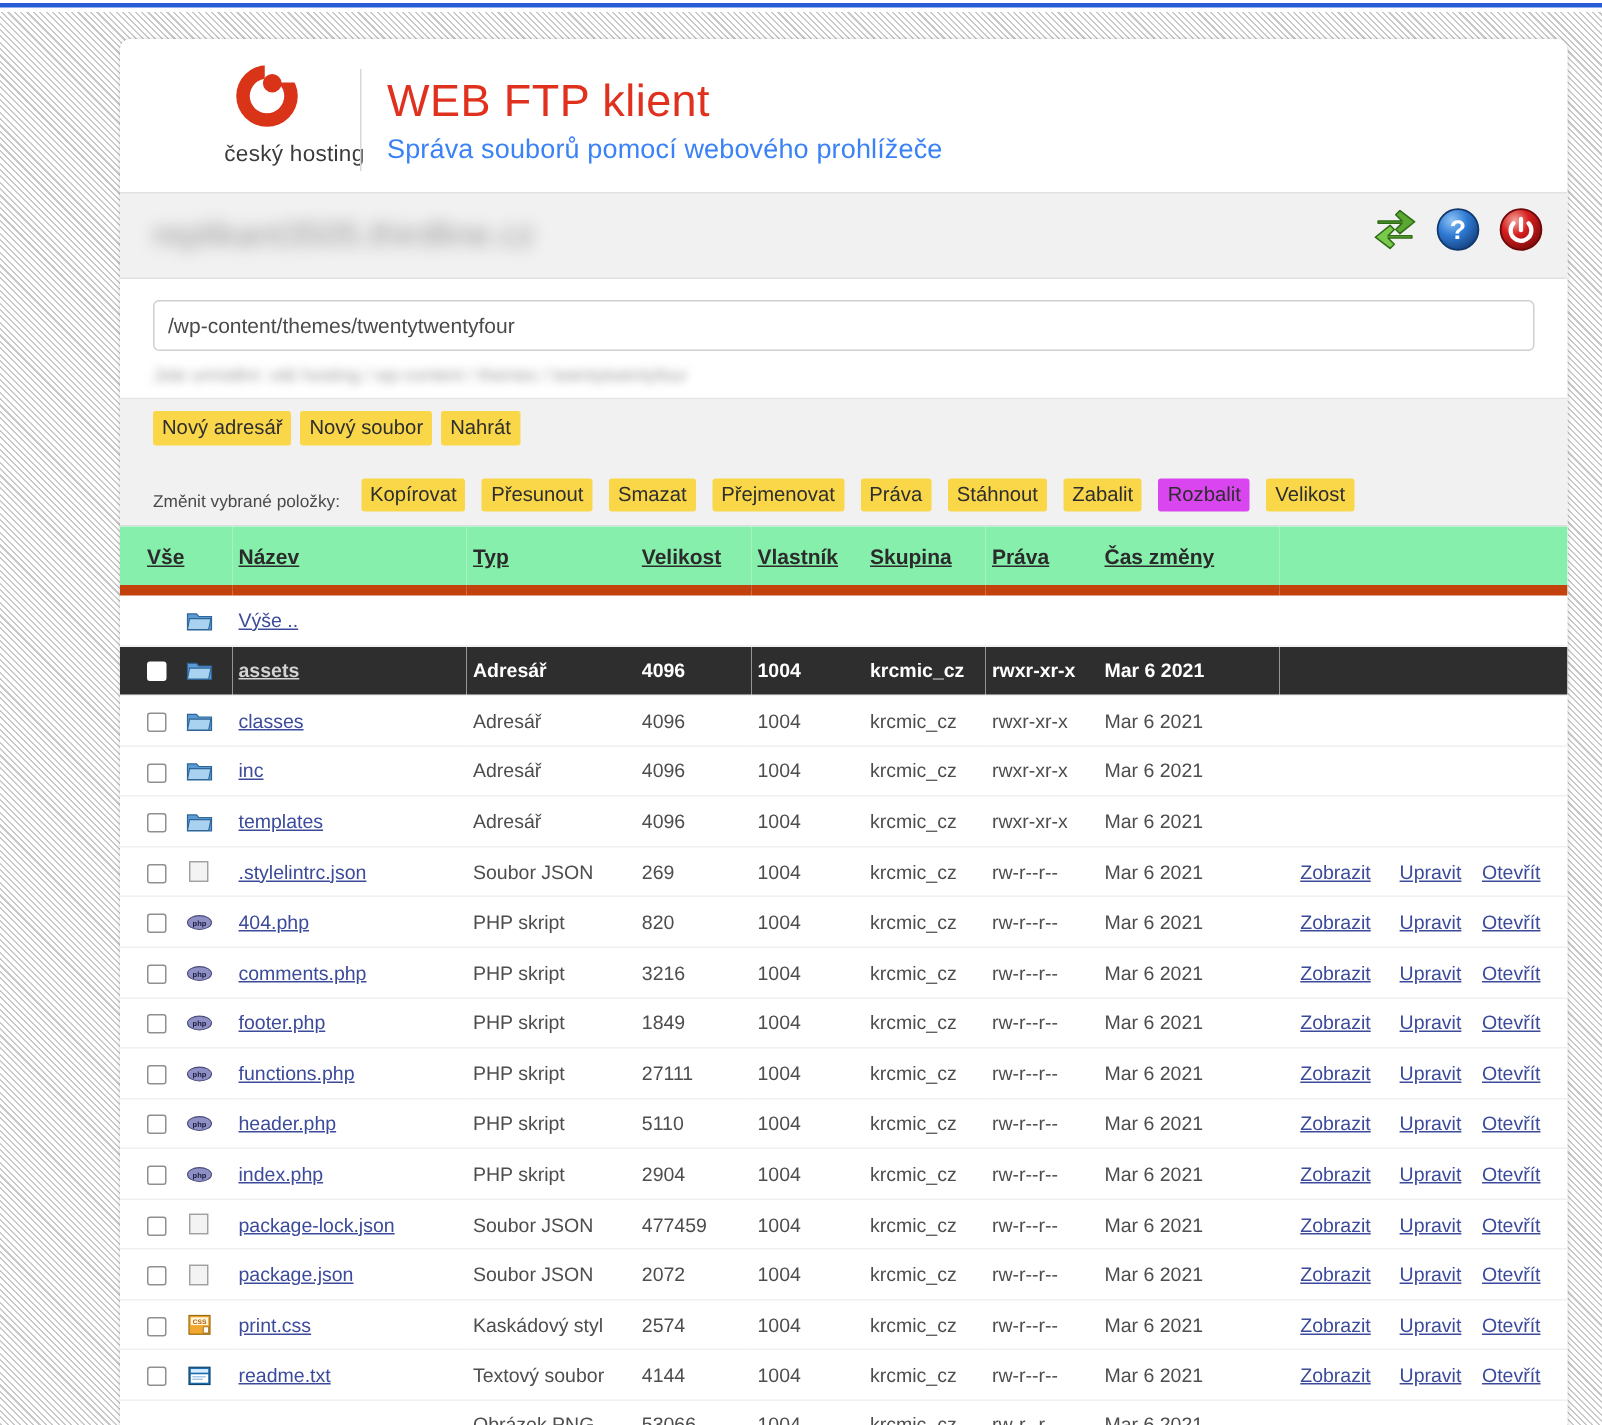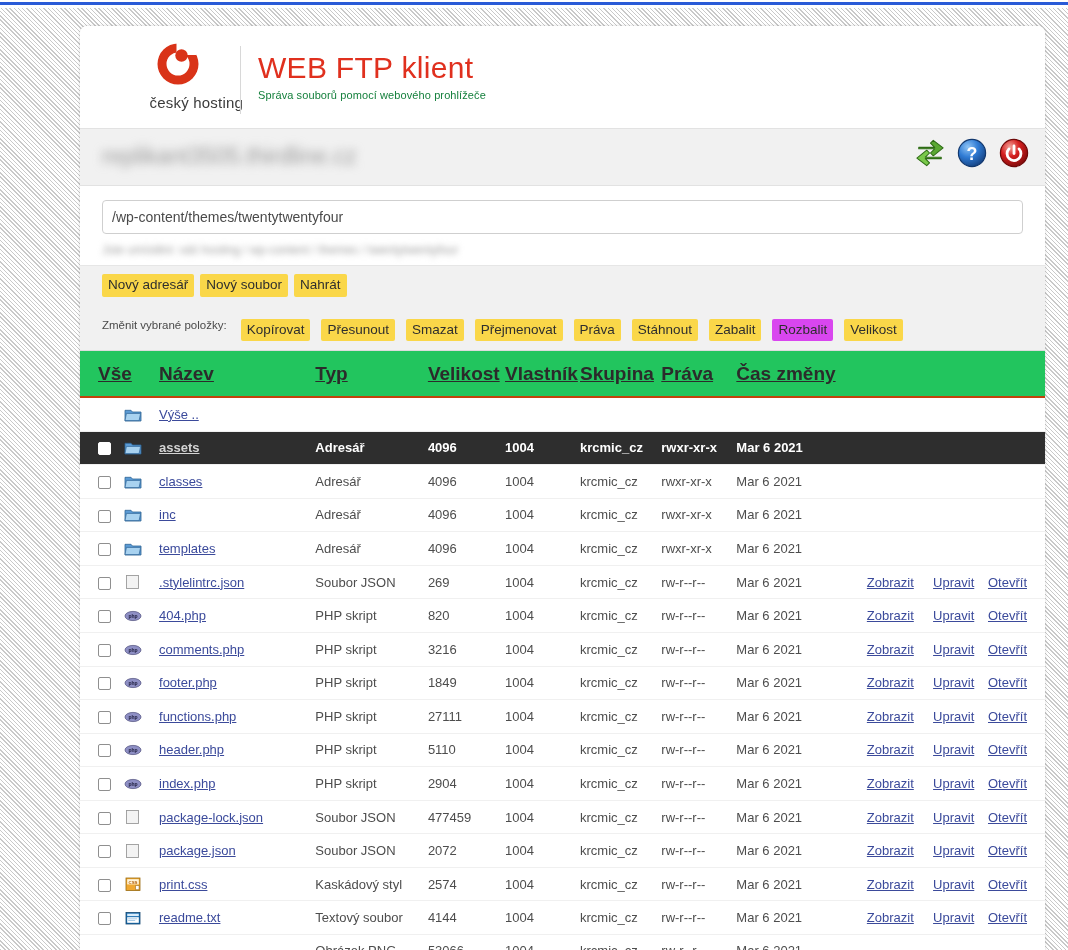--- a/index.html
+++ b/index.html
@@ -91,22 +91,22 @@
   }
   #app-title {
     font-size: 30px;
     color: #e0301e;
     letter-spacing: 0.3px;
     line-height: 1.05;
     font-weight: normal;
     margin: 0;
   }
   #app-subtitle {
-    font-size: 11px;
-    color: #15803d;
+    font-size: 18px;
+    color: #3b82f6;
     margin-top: 5px;
     letter-spacing: 0.1px;
   }
 
   
   #account-bar {
     position: relative;
     height: 56px;
     background: #f1f1f1;
     border-top: 1px solid #e2e2e2;
@@ -169,21 +169,21 @@
 
   
   #toolbar {
     background: #f1f1f1;
     border-top: 1px solid #e6e6e6;
     border-bottom: 1px solid #dcdcdc;
     padding: 8px 22px 9px 22px;
   }
   .btn-row {
     display: flex;
-    align-items: flex-start;
+    align-items: flex-end;
     flex-wrap: wrap;
     gap: 6px;
   }
   .btn-row + .btn-row { margin-top: 22px; gap: 11px; }
   .yellow-btn {
     background: #fad749;
     color: #2e2e2e;
     font-size: 13.5px;
     line-height: 1;
     padding: 4px 6px 5px 6px;
@@ -207,26 +207,26 @@
   }
   table#file-table {
     width: 100%;
     border-collapse: collapse;
     font-size: 13px;
     color: #4d4d4d;
     table-layout: fixed;
   }
   #file-table thead th {
     text-align: left;
-    font-size: 19px;
+    font-size: 14px;
     font-weight: bold;
     color: #2b2b2b;
     padding: 12px 4px 11px 4px;
-    background: #22c55e;
-    border-bottom: 2px solid #c2410c;
+    background: #86efac;
+    border-bottom: 7px solid #c2410c;
     white-space: nowrap;
   }
   #file-table thead th .sort-link {
     text-decoration: underline;
     cursor: pointer;
     color: #2b2b2b;
   }
   #file-table tbody td {
     padding: 8px 4px;
     border-bottom: 1px solid #f0f0f0;

